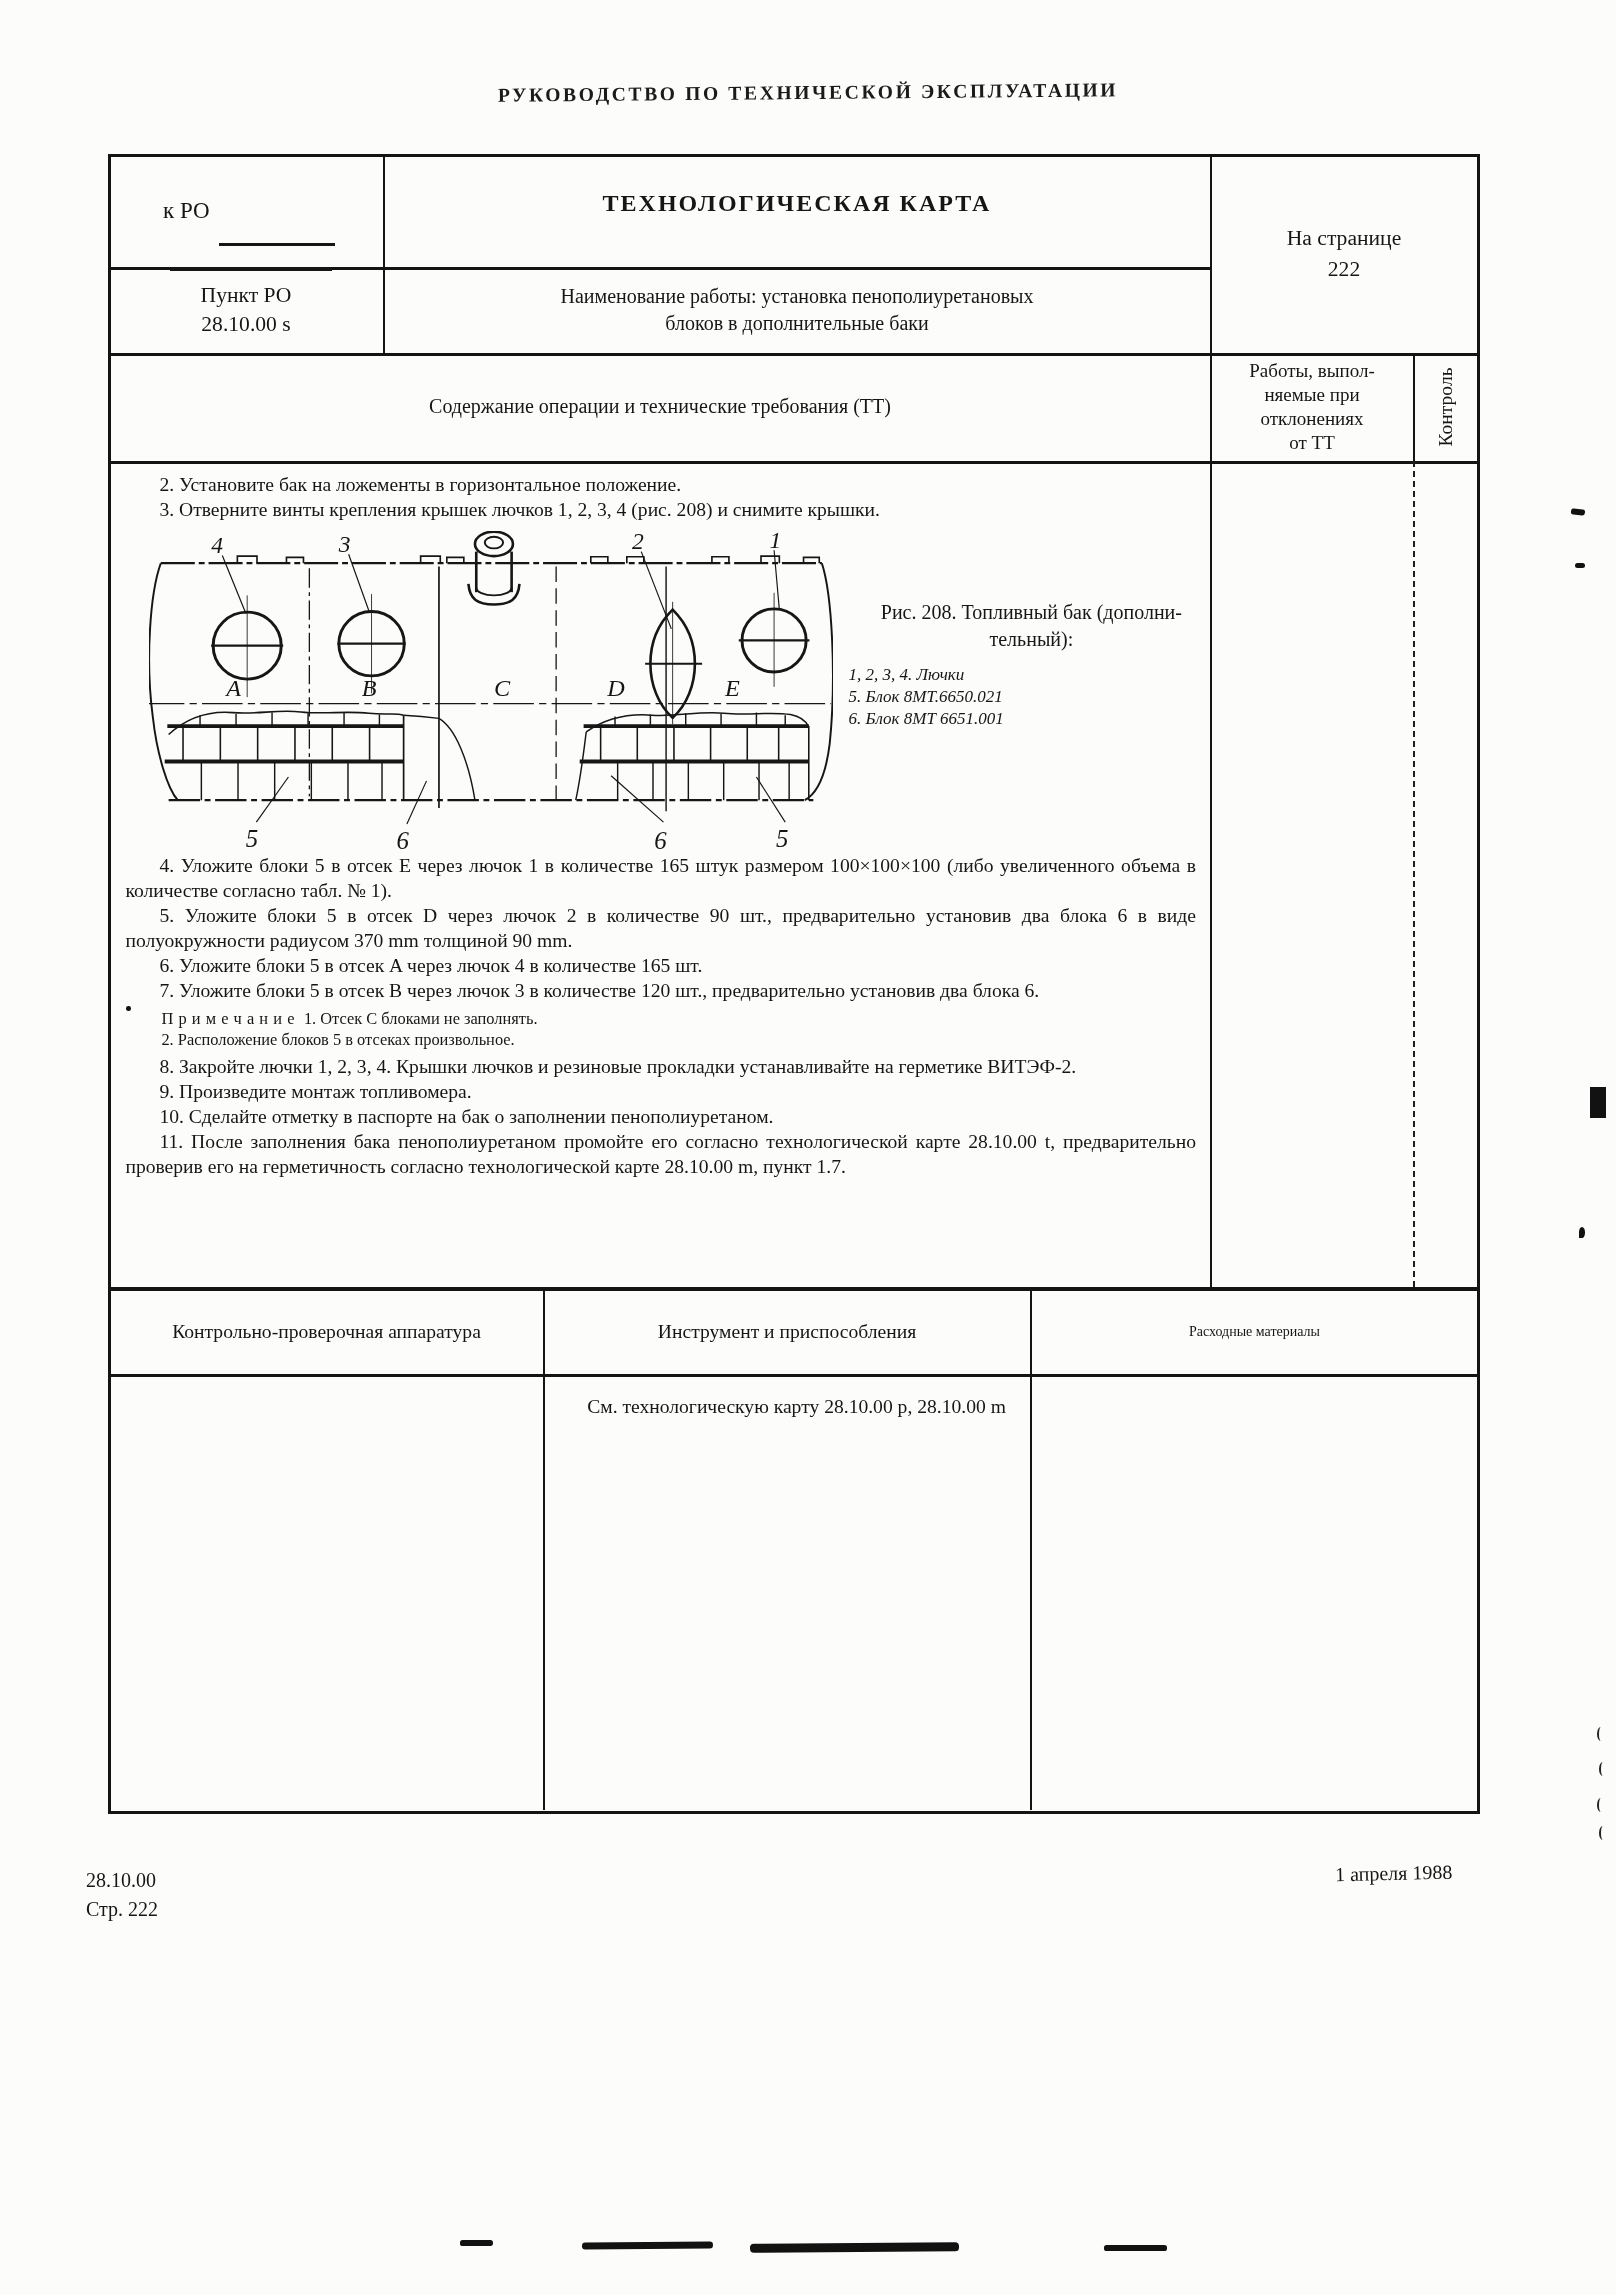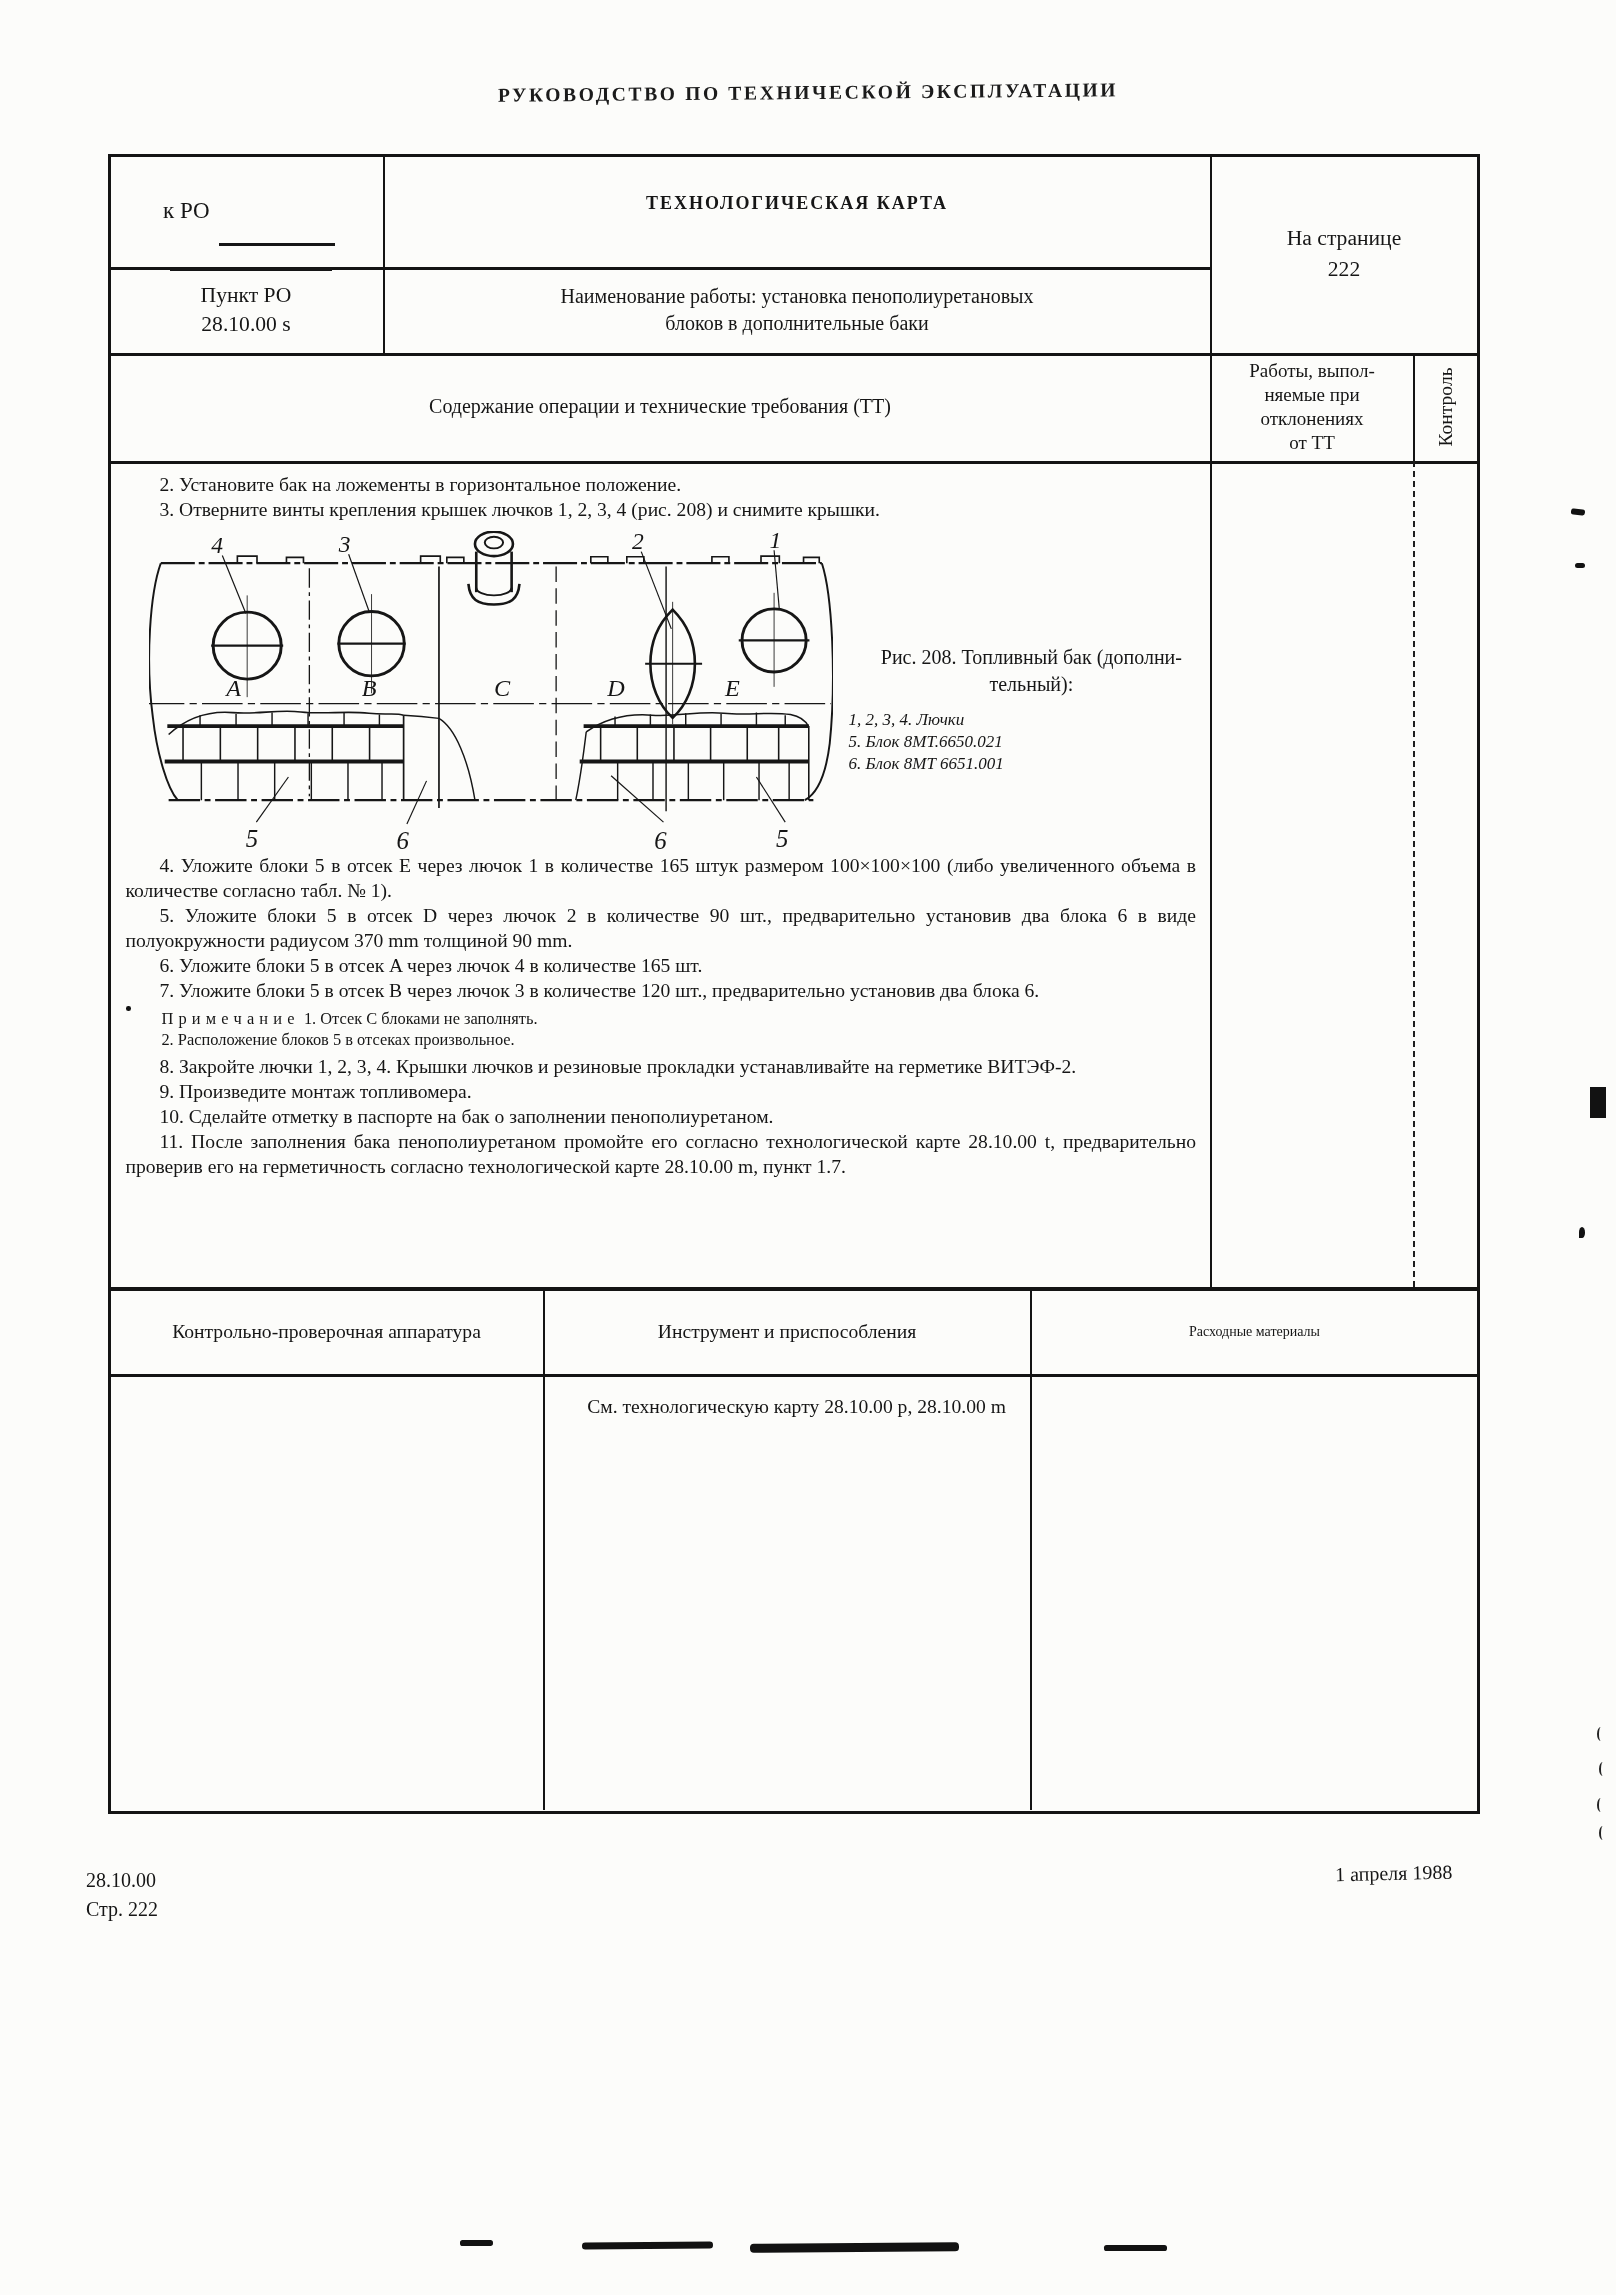--- a/index.html
+++ b/index.html
@@ -17,39 +17,39 @@
     position:absolute;top:82px;left:0;width:1616px;text-align:center;
     font-size:19.6px;letter-spacing:2.6px;color:#1b1b1b;transform:rotate(-0.5deg);
     font-weight:600;
   }
   
   .cell{position:absolute;display:flex;flex-direction:column;align-items:center;justify-content:center;text-align:center;}
   .kro-cell{position:absolute;left:111px;top:157px;width:270px;height:107px;}
   .kro-label{position:absolute;left:52px;top:41px;font-size:23px;}
   .kro-line1{position:absolute;left:108px;top:86px;width:116px;height:2.6px;background:#161616;}
   .kro-line2{position:absolute;left:59px;top:111px;width:162px;height:2.6px;background:#161616;}
-  .card-title{left:385px;top:154px;width:824px;height:98px;font-weight:700;font-size:18px;letter-spacing:2px;}
+  .card-title{left:385px;top:154px;width:824px;height:98px;font-weight:700;font-size:24px;letter-spacing:2px;}
   .punkt-cell{left:111px;top:267px;width:270px;height:86px;font-size:21.6px;line-height:29px;}
   .work-cell{left:385px;top:267px;width:824px;height:86px;font-size:20px;line-height:27.5px;text-align:center;}
   .onpage-cell{left:1212px;top:154px;width:264px;height:199px;font-size:21.6px;line-height:31px;}
   
   .tthead-content{left:111px;top:362px;width:1098px;height:88px;font-size:20px;}
   .tthead-dev{left:1212px;top:353px;width:200px;height:108px;font-size:19px;line-height:24px;align-items:center;}
   .tthead-ctrl{left:1415px;top:353px;width:61px;height:108px;}
   .tthead-ctrl span{transform:rotate(-90deg);white-space:nowrap;font-size:19.6px;}
   
   .content{
     position:absolute;left:111px;top:461px;width:1098px;height:826px;
     padding:10.5px 13px 0 14.4px;box-sizing:border-box;
     font-size:19.6px;line-height:25px;
   }
   .content p.step{margin:0;text-indent:34px;text-align:justify;}
   .figure-wrap{position:relative;height:322px;margin-top:9.2px;}
   .figure-svg{position:absolute;left:23.6px;top:0;}
-  .fig-caption{position:absolute;left:723px;top:68px;width:366px;margin-top:45px;}
+  .fig-caption{position:absolute;left:723px;top:68px;width:366px;}
   .fig-cap-line{ text-align:center;font-size:20px;line-height:27.5px;}
   .fig-legend{margin-top:10.5px;font-size:17px;line-height:22px;font-style:italic;}
   .note-block{margin:5.2px 0 3.9px 0;padding-left:36px;font-size:16.4px;line-height:21px;font-family:Liberation Serif, serif;}
   .note-label{letter-spacing:5.2px;}
   
   .bt-h1{left:111px;top:1291px;width:431px;height:82px;font-size:19.6px;}
   .bt-h2{left:545px;top:1291px;width:484px;height:82px;font-size:19.6px;}
   .bt-h3{left:1032px;top:1291px;width:445px;height:82px;font-size:14px;}
   .bt-c2{
     position:absolute;left:545px;top:1376px;width:484px;height:419px;

